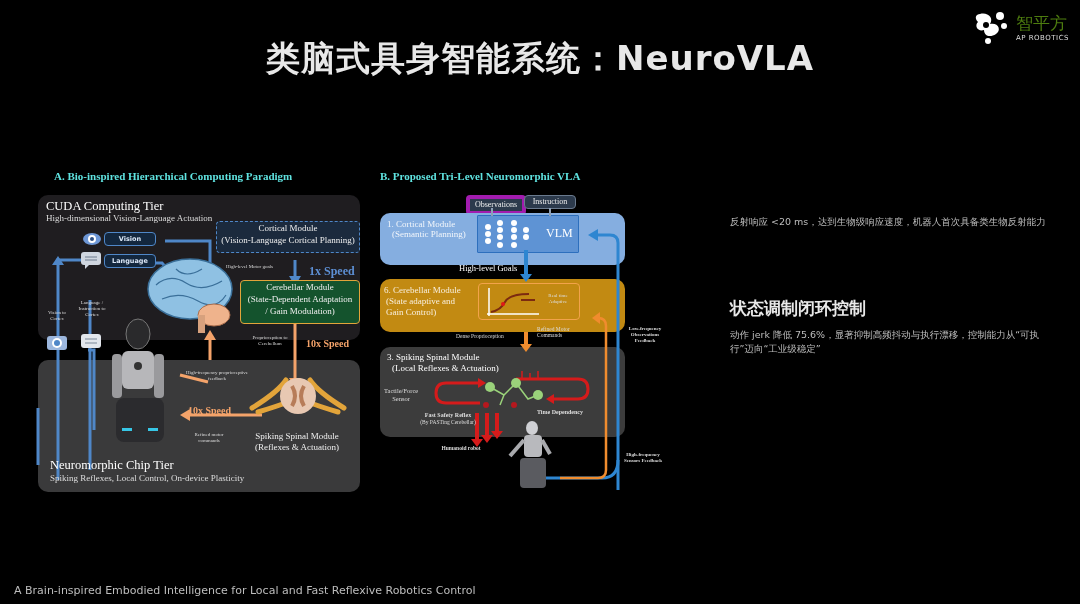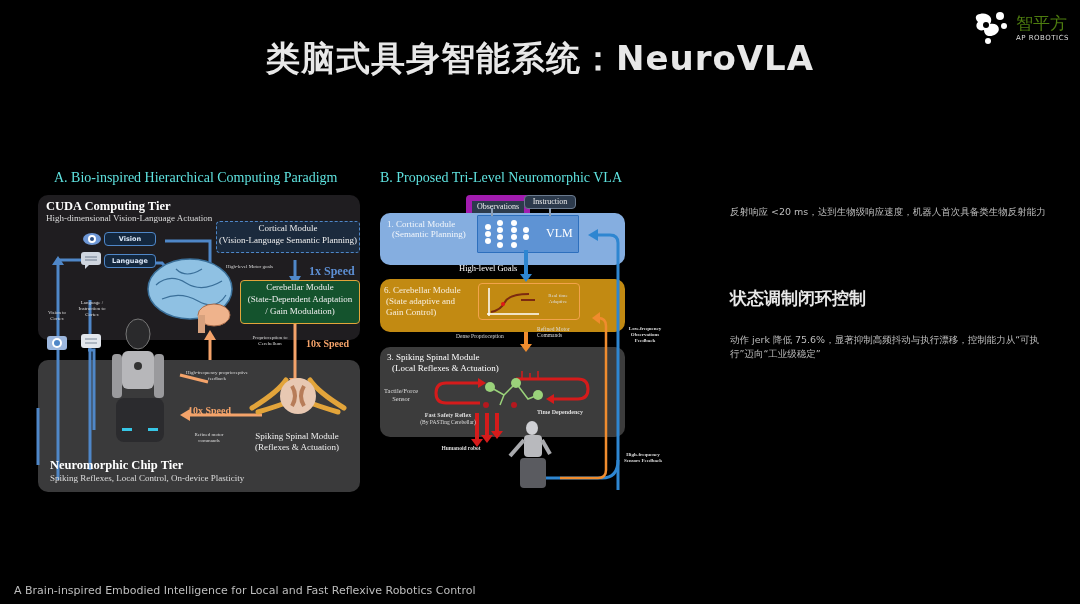--- a/index.html
+++ b/index.html
@@ -3,25 +3,25 @@
 <meta charset="utf-8">
 <style>
   html,body{margin:0;padding:0;background:#000;}
   body{width:1080px;height:604px;position:relative;overflow:hidden;font-family:"DejaVu Sans",sans-serif;color:#fff;}
   .abs{position:absolute;}
   .serif{font-family:"Liberation Serif","DejaVu Serif",serif;}
   #title{left:0;width:1080px;top:36px;text-align:center;font-size:34px;font-weight:bold;color:#e8e8e8;letter-spacing:1px;}
   #logo{left:972px;top:6px;width:100px;height:40px;}
   #logo .brand{position:absolute;left:44px;top:6px;font-size:17px;color:#4d7c0f;}
   #logo .sub{position:absolute;left:44px;top:28px;font-size:7px;color:#ddd;letter-spacing:0.5px;}
-  .paneA-title,.paneB-title{font-size:14px;font-weight:normal;color:#5fe3e0;}
+  .paneA-title,.paneB-title{font-size:11px;font-weight:bold;color:#5fe3e0;}
   .tier{border-radius:10px;}
   #cuda{left:38px;top:195px;width:322px;height:145px;background:#1f1d20;}
   #neuro{left:38px;top:360px;width:322px;height:132px;background:#3a3a3b;}
-  .t-bold{font-size:12.5px;font-weight:bold;color:#fff;}
+  .t-bold{font-size:12.5px;font-weight:normal;color:#fff;}
   .t-small{font-size:9px;color:#ddd;}
   .box{border-radius:4px;font-size:9px;text-align:center;line-height:12px;color:#eee;}
   .pill{border:1.5px solid #4f87c8;border-radius:4px;background:#13273e;color:#dbe7f7;font-size:6.5px;font-weight:bold;padding:2px 0;width:50px;text-align:center;}
   .tiny{font-size:5px;color:#ddd;text-align:center;line-height:6px;}
   .speed-blue{font-size:12px;font-weight:bold;color:#5d8fd3;}
   .speed-orange{font-size:10px;font-weight:bold;color:#f4a36a;}
   .band{border-radius:10px;}
   #band1{left:380px;top:213px;width:245px;height:52px;background:#85aee0;}
   #band2{left:380px;top:279px;width:245px;height:53px;background:#c28a12;}
   #band3{left:380px;top:347px;width:245px;height:90px;background:#3c3c3c;}
@@ -119,21 +119,21 @@
   <svg width="90" height="80">
     <ellipse cx="44" cy="34" rx="42" ry="30" fill="#8fc1e3" stroke="#3a6f99" stroke-width="1.5"></ellipse>
     <path d="M10 30 Q24 18 40 28 T76 26 M16 44 Q34 36 52 46 T80 40 M30 14 Q40 24 56 14" stroke="#3a6f99" stroke-width="1.2" fill="none"></path>
     <ellipse cx="68" cy="60" rx="16" ry="11" fill="#efb38c" stroke="#a86c4b"></ellipse>
     <rect x="52" y="60" width="7" height="18" fill="#d7a17d"></rect>
   </svg>
 </div>
 
 <div class="abs box serif" style="left:216px;top:221px;width:142px;height:30px;border:1.5px dashed #4f87c8;background:#1b2a3d">
   <div>Cortical Module</div>
-  <div>(Vision-Language Semantic Planning)</div>
+  <div>(Vision-Language Cortical Planning)</div>
 </div>
 <div class="abs tiny serif" style="left:226px;top:264px">High-level Motor goals</div>
 <div class="abs speed-blue serif" style="left:309px;top:264px">1x Speed</div>
 
 <div class="abs box serif" style="left:240px;top:280px;width:118px;height:42px;background:#14532d;border:1.5px solid #e2a43a">
   <div>Cerebellar Module</div>
   <div>(State-Dependent Adaptation</div>
   <div>/ Gain Modulation)</div>
 </div>
 <div class="abs tiny serif" style="left:250px;top:335px;width:40px">Proprioception to Cerebellum</div>
@@ -169,21 +169,21 @@
 <div class="abs box serif" style="left:252px;top:431px;width:90px;line-height:11px">
   <div>Spiking Spinal Module</div>
   <div>(Reflexes &amp; Actuation)</div>
 </div>
 
 <div class="abs t-bold serif" style="left:50px;top:458px">Neuromorphic Chip Tier</div>
 <div class="abs t-small serif" style="left:50px;top:473px">Spiking Reflexes, Local Control, On-device Plasticity</div>
 
 <div class="abs paneB-title serif" style="left:380px;top:170px">B. Proposed Tri-Level Neuromorphic VLA</div>
 
-<div class="abs box serif" style="left:466px;top:195px;width:52px;background:#2c3a4c;border:6px solid #a21caf;font-size:8px">Observations</div>
+<div class="abs box serif" style="left:466px;top:195px;width:52px;background:#2c3a4c;border:4px solid #a21caf;font-size:8px">Observations</div>
 <div class="abs box serif" style="left:524px;top:195px;width:50px;background:#2c3a4c;border:1px solid #6a7a8e;font-size:8px">Instruction</div>
 
 <div id="band1" class="abs band"></div>
 <div id="band2" class="abs band"></div>
 <div id="band3" class="abs band"></div>
 
 <div class="abs serif" style="left:387px;top:219px;font-size:9px;color:#f2f6fb;line-height:10px">
   <div>1. Cortical Module</div>
   <div style="padding-left:5px">(Semantic Planning)</div>
 </div>
@@ -293,21 +293,21 @@
     <rect x="18" y="15" width="18" height="22" rx="4" fill="#b8b9bd"></rect>
     <path d="M18 20 L4 36" stroke="#a9aaae" stroke-width="4"></path>
     <path d="M36 20 L44 34" stroke="#a9aaae" stroke-width="4"></path>
     <rect x="14" y="38" width="26" height="30" rx="4" fill="#5a5b60"></rect>
   </svg>
 </div>
 <div class="abs tiny serif" style="left:618px;top:452px;width:50px;font-size:5px;font-weight:bold">High-frequency Sensors Feedback</div>
 
 <div class="abs" style="left:730px;top:205px;width:330px">
   <div style="height:82px">
-    <div class="feat-p" style="">反射响应 &lt;20 ms，达到生物级响应速度，机器人首次具备类生物反射能力</div>
+    <div class="feat-p" style="margin-top:10px">反射响应 &lt;20 ms，达到生物级响应速度，机器人首次具备类生物反射能力</div>
   </div>
   <div>
     <div class="feat-h">状态调制闭环控制</div>
-    <div class="feat-p" style="margin-top:23px">动作 jerk 降低 75.6%，显著抑制高频抖动与执行漂移，控制能力从“可执行”迈向“工业级稳定”</div>
+    <div class="feat-p" style="margin-top:8px">动作 jerk 降低 75.6%，显著抑制高频抖动与执行漂移，控制能力从“可执行”迈向“工业级稳定”</div>
   </div>
 </div>
 
 <div id="footer" class="abs">A Brain-inspired Embodied Intelligence for Local and Fast Reflexive Robotics Control</div>
 
 </body></html>

